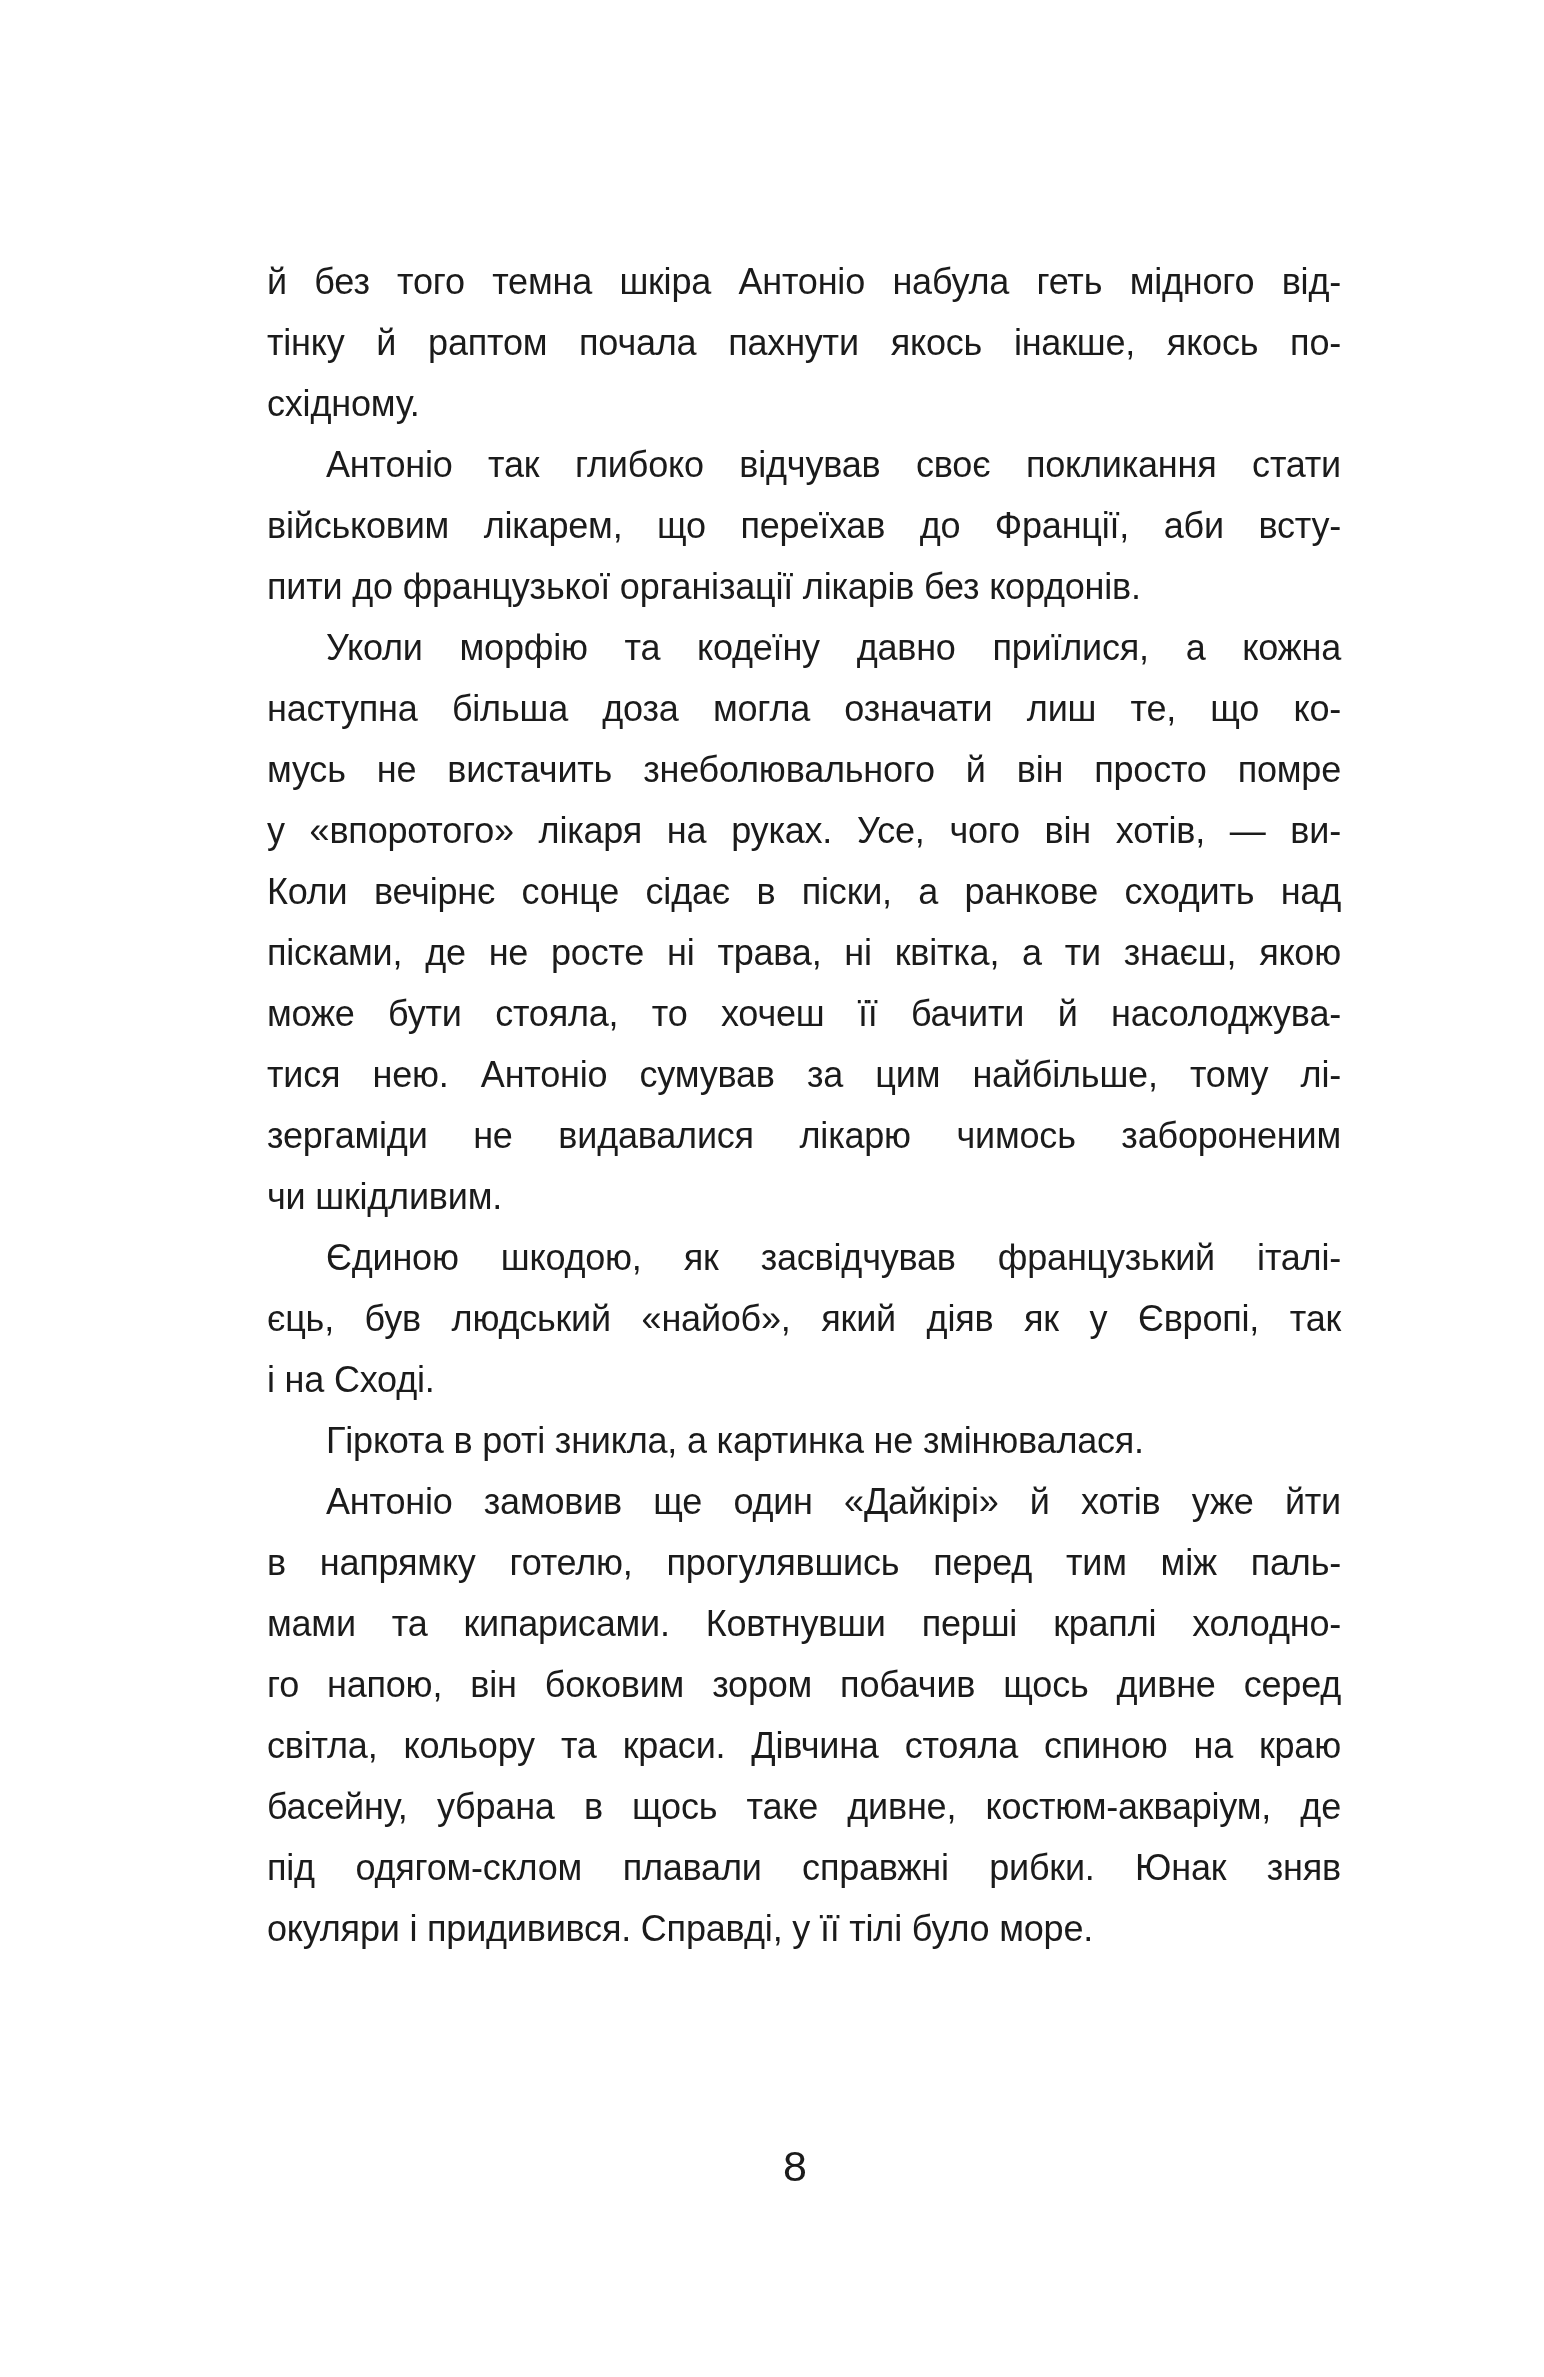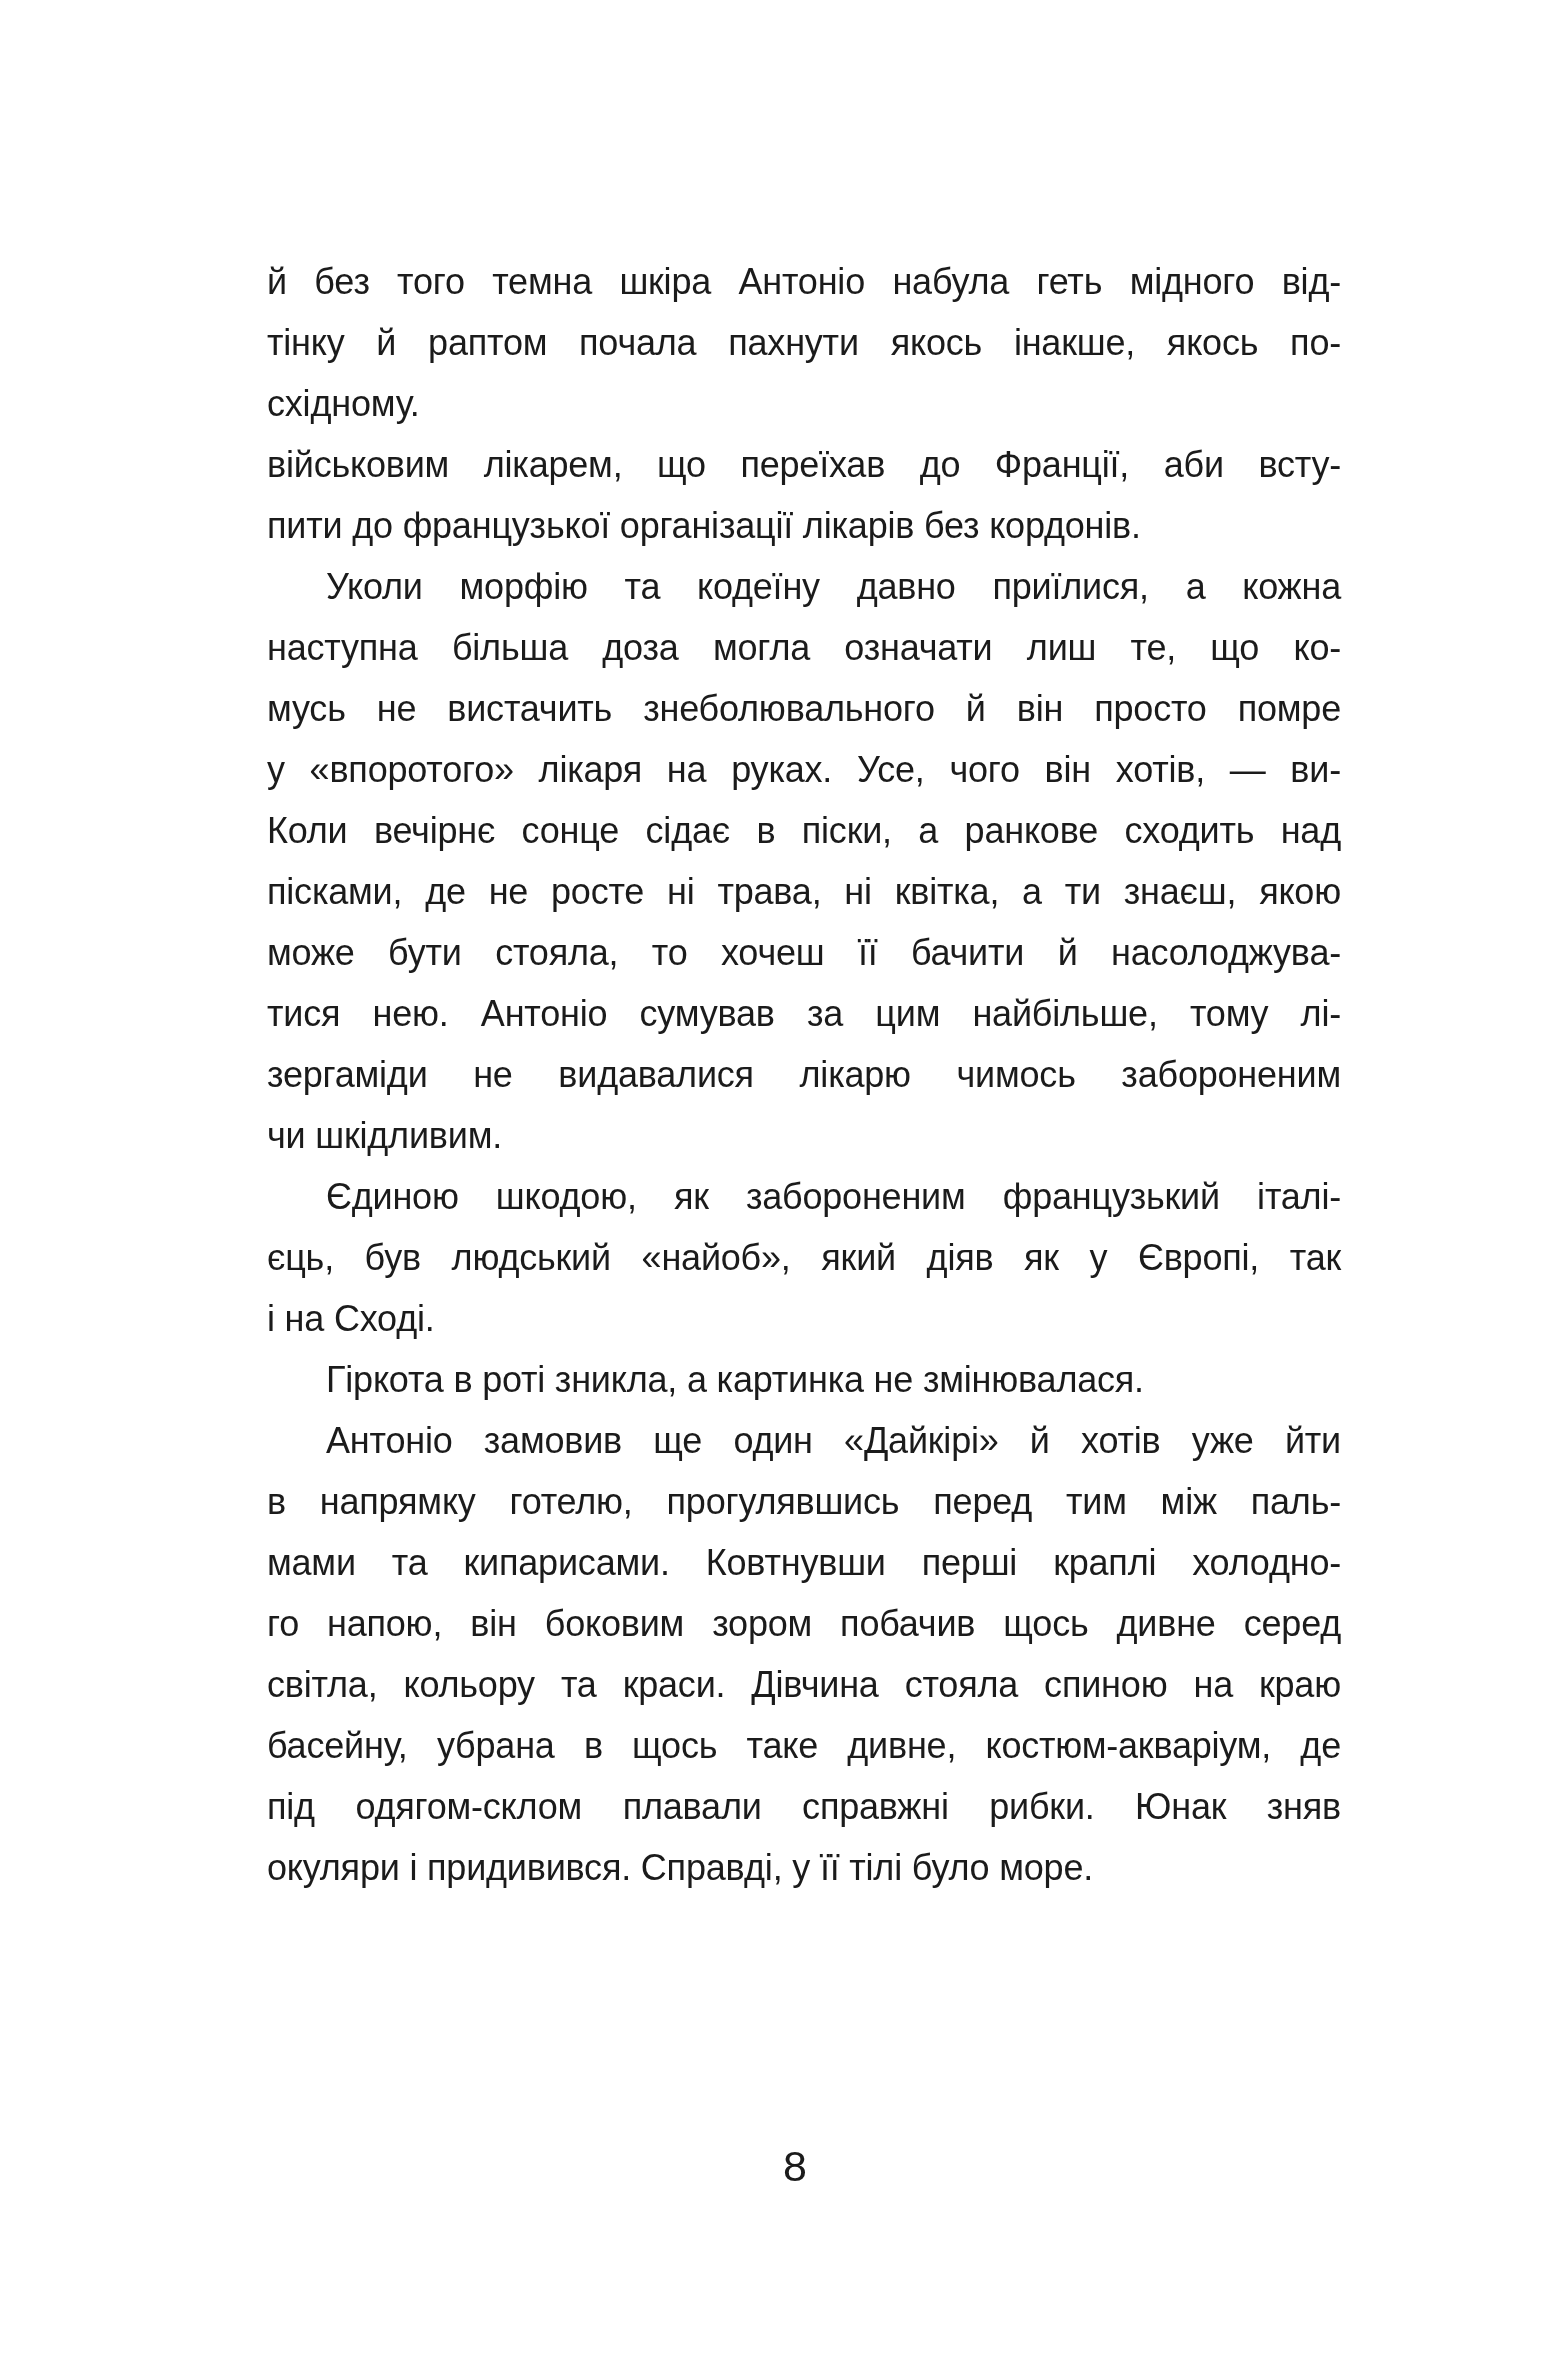--- a/index.html
+++ b/index.html
@@ -63,39 +63,40 @@
 <div class="page">
   <div class="text-column">
 
     <div>
       <span class="line">й без того темна шкіра Антоніо набула геть мідного від-</span>
       <span class="line">тінку й раптом почала пахнути якось інакше, якось по-</span>
       <span class="line last">східному.</span>
     </div>
 
     <div>
+      <span class="line indent">Антоніо так глибоко відчував своє покликання стати</span>
       <span class="line">військовим лікарем, що переїхав до Франції, аби всту-</span>
       <span class="line last">пити до французької організації лікарів без кордонів.</span>
     </div>
 
     <div>
       <span class="line indent">Уколи морфію та кодеїну давно приїлися, а кожна</span>
       <span class="line">наступна більша доза могла означати лиш те, що ко-</span>
       <span class="line">мусь не вистачить знеболювального й він просто помре</span>
       <span class="line">у «впоротого» лікаря на руках. Усе, чого він хотів, — ви-</span>
       <span class="line">Коли вечірнє сонце сідає в піски, а ранкове сходить над</span>
       <span class="line">пісками, де не росте ні трава, ні квітка, а ти знаєш, якою</span>
       <span class="line">може бути стояла, то хочеш її бачити й насолоджува-</span>
       <span class="line">тися нею. Антоніо сумував за цим найбільше, тому лі-</span>
       <span class="line">зергаміди не видавалися лікарю чимось забороненим</span>
       <span class="line last">чи шкідливим.</span>
     </div>
 
     <div>
-      <span class="line indent">Єдиною шкодою, як забороненим французький італі-</span>
+      <span class="line indent">Єдиною шкодою, як засвідчував французький італі-</span>
       <span class="line">єць, був людський «найоб», який діяв як у Європі, так</span>
       <span class="line last">і на Сході.</span>
     </div>
 
     <div>
       <span class="line indent last">Гіркота в роті зникла, а картинка не змінювалася.</span>
     </div>
 
     <div>
       <span class="line indent">Антоніо замовив ще один «Дайкірі» й хотів уже йти</span>

